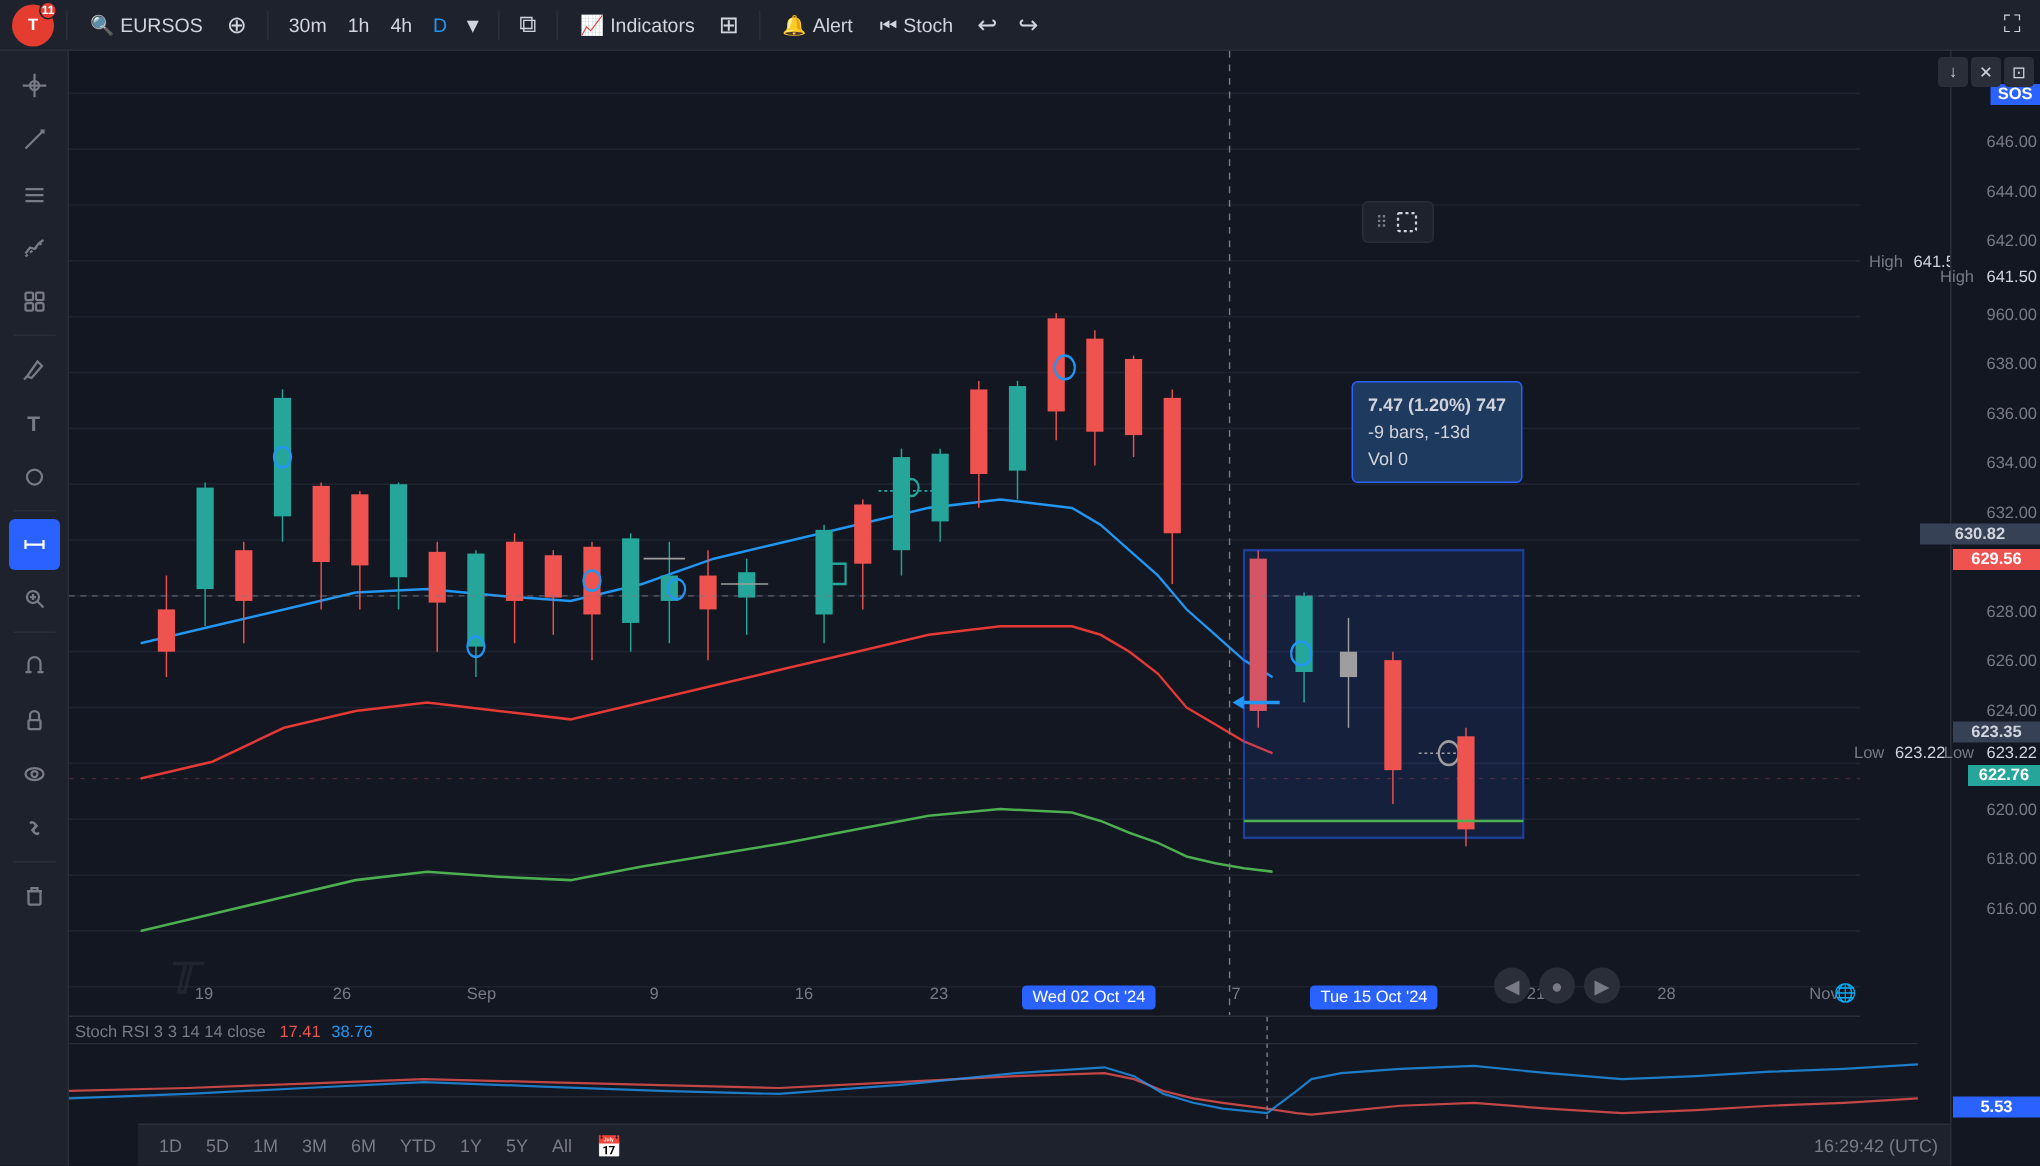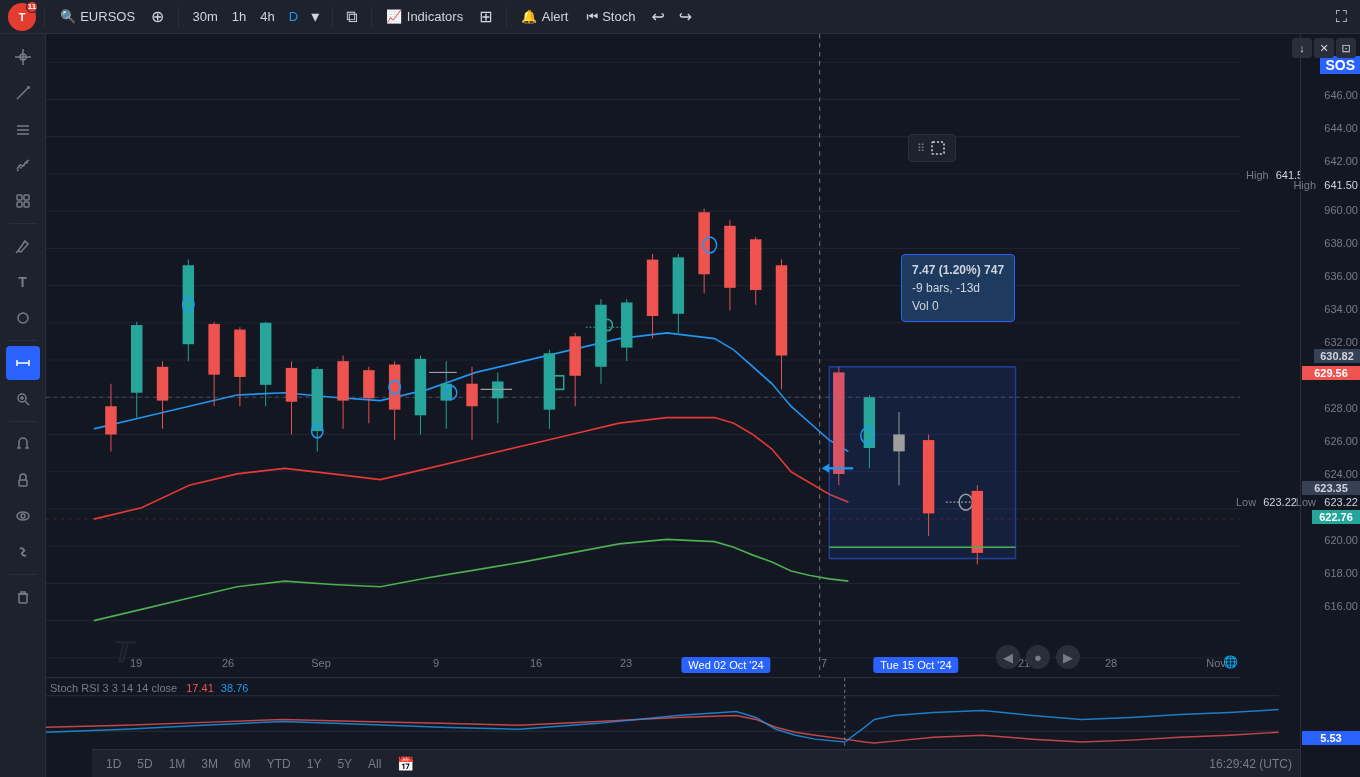--- a/index.html
+++ b/index.html
@@ -577,36 +577,36 @@
   </div>
 
   <div id="right-axis" style="width:60px; position:relative; background:#131722; border-left:1px solid #2a2e39;">
 
     <div class="axis-nav">
       <button class="axis-nav-btn">↓</button>
       <button class="axis-nav-btn">✕</button>
       <button class="axis-nav-btn">⊡</button>
     </div>
 
-    <div style="position:absolute; top:22px; right:0; background:#2962ff; color:white; font-size:14px; padding:1px 5px; font-weight:600;">SOS</div>
+    <div style="position:absolute; top:22px; right:0; background:#2962ff; color:white; font-size:11px; padding:1px 5px; font-weight:600;">SOS</div>
 
     <div style="position:absolute; top:55px; right:2px; font-size:11px; color:#787b86; text-align:right;">646.00</div>
     <div style="position:absolute; top:88px; right:2px; font-size:11px; color:#787b86; text-align:right;">644.00</div>
     <div style="position:absolute; top:121px; right:2px; font-size:11px; color:#787b86; text-align:right;">642.00</div>
     <div style="position:absolute; top:145px; right:2px; font-size:11px; color:#d1d4dc; text-align:right; white-space:nowrap;">
       <span style="color:#787b86;position:absolute;right:42px;top:0;">High</span>
       <span>641.50</span>
     </div>
     <div style="position:absolute; top:170px; right:2px; font-size:11px; color:#787b86; text-align:right;">960.00</div>
     <div style="position:absolute; top:203px; right:2px; font-size:11px; color:#787b86; text-align:right;">638.00</div>
     <div style="position:absolute; top:236px; right:2px; font-size:11px; color:#787b86; text-align:right;">636.00</div>
     <div style="position:absolute; top:269px; right:2px; font-size:11px; color:#787b86; text-align:right;">634.00</div>
     <div style="position:absolute; top:302px; right:2px; font-size:11px; color:#787b86; text-align:right;">632.00</div>
 
-    <div style="position:absolute; top:315px; right:0; background:#364156; color:#d1d4dc; font-size:11px; padding:1px 3px; font-weight:600; width:46px; text-align:center;">630.82</div>
+    <div style="position:absolute; top:315px; right:0; background:#364156; color:#d1d4dc; font-size:11px; padding:1px 3px; font-weight:600; width:80px; text-align:center;">630.82</div>
 
     <div style="position:absolute; top:332px; right:0; background:#ef5350; color:white; font-size:11px; padding:1px 3px; font-weight:600; width:58px; text-align:center;">629.56</div>
 
     <div style="position:absolute; top:368px; right:2px; font-size:11px; color:#787b86; text-align:right;">628.00</div>
     <div style="position:absolute; top:401px; right:2px; font-size:11px; color:#787b86; text-align:left;">626.00</div>
     <div style="position:absolute; top:434px; right:2px; font-size:11px; color:#787b86; text-align:right;">624.00</div>
 
     <div style="position:absolute; top:447px; right:0; background:#364156; color:#d1d4dc; font-size:11px; padding:1px 3px; font-weight:600; width:58px; text-align:center;">623.35</div>
 
     <div style="position:absolute; top:462px; right:2px; font-size:11px; color:#787b86; text-align:right; white-space:nowrap;">

